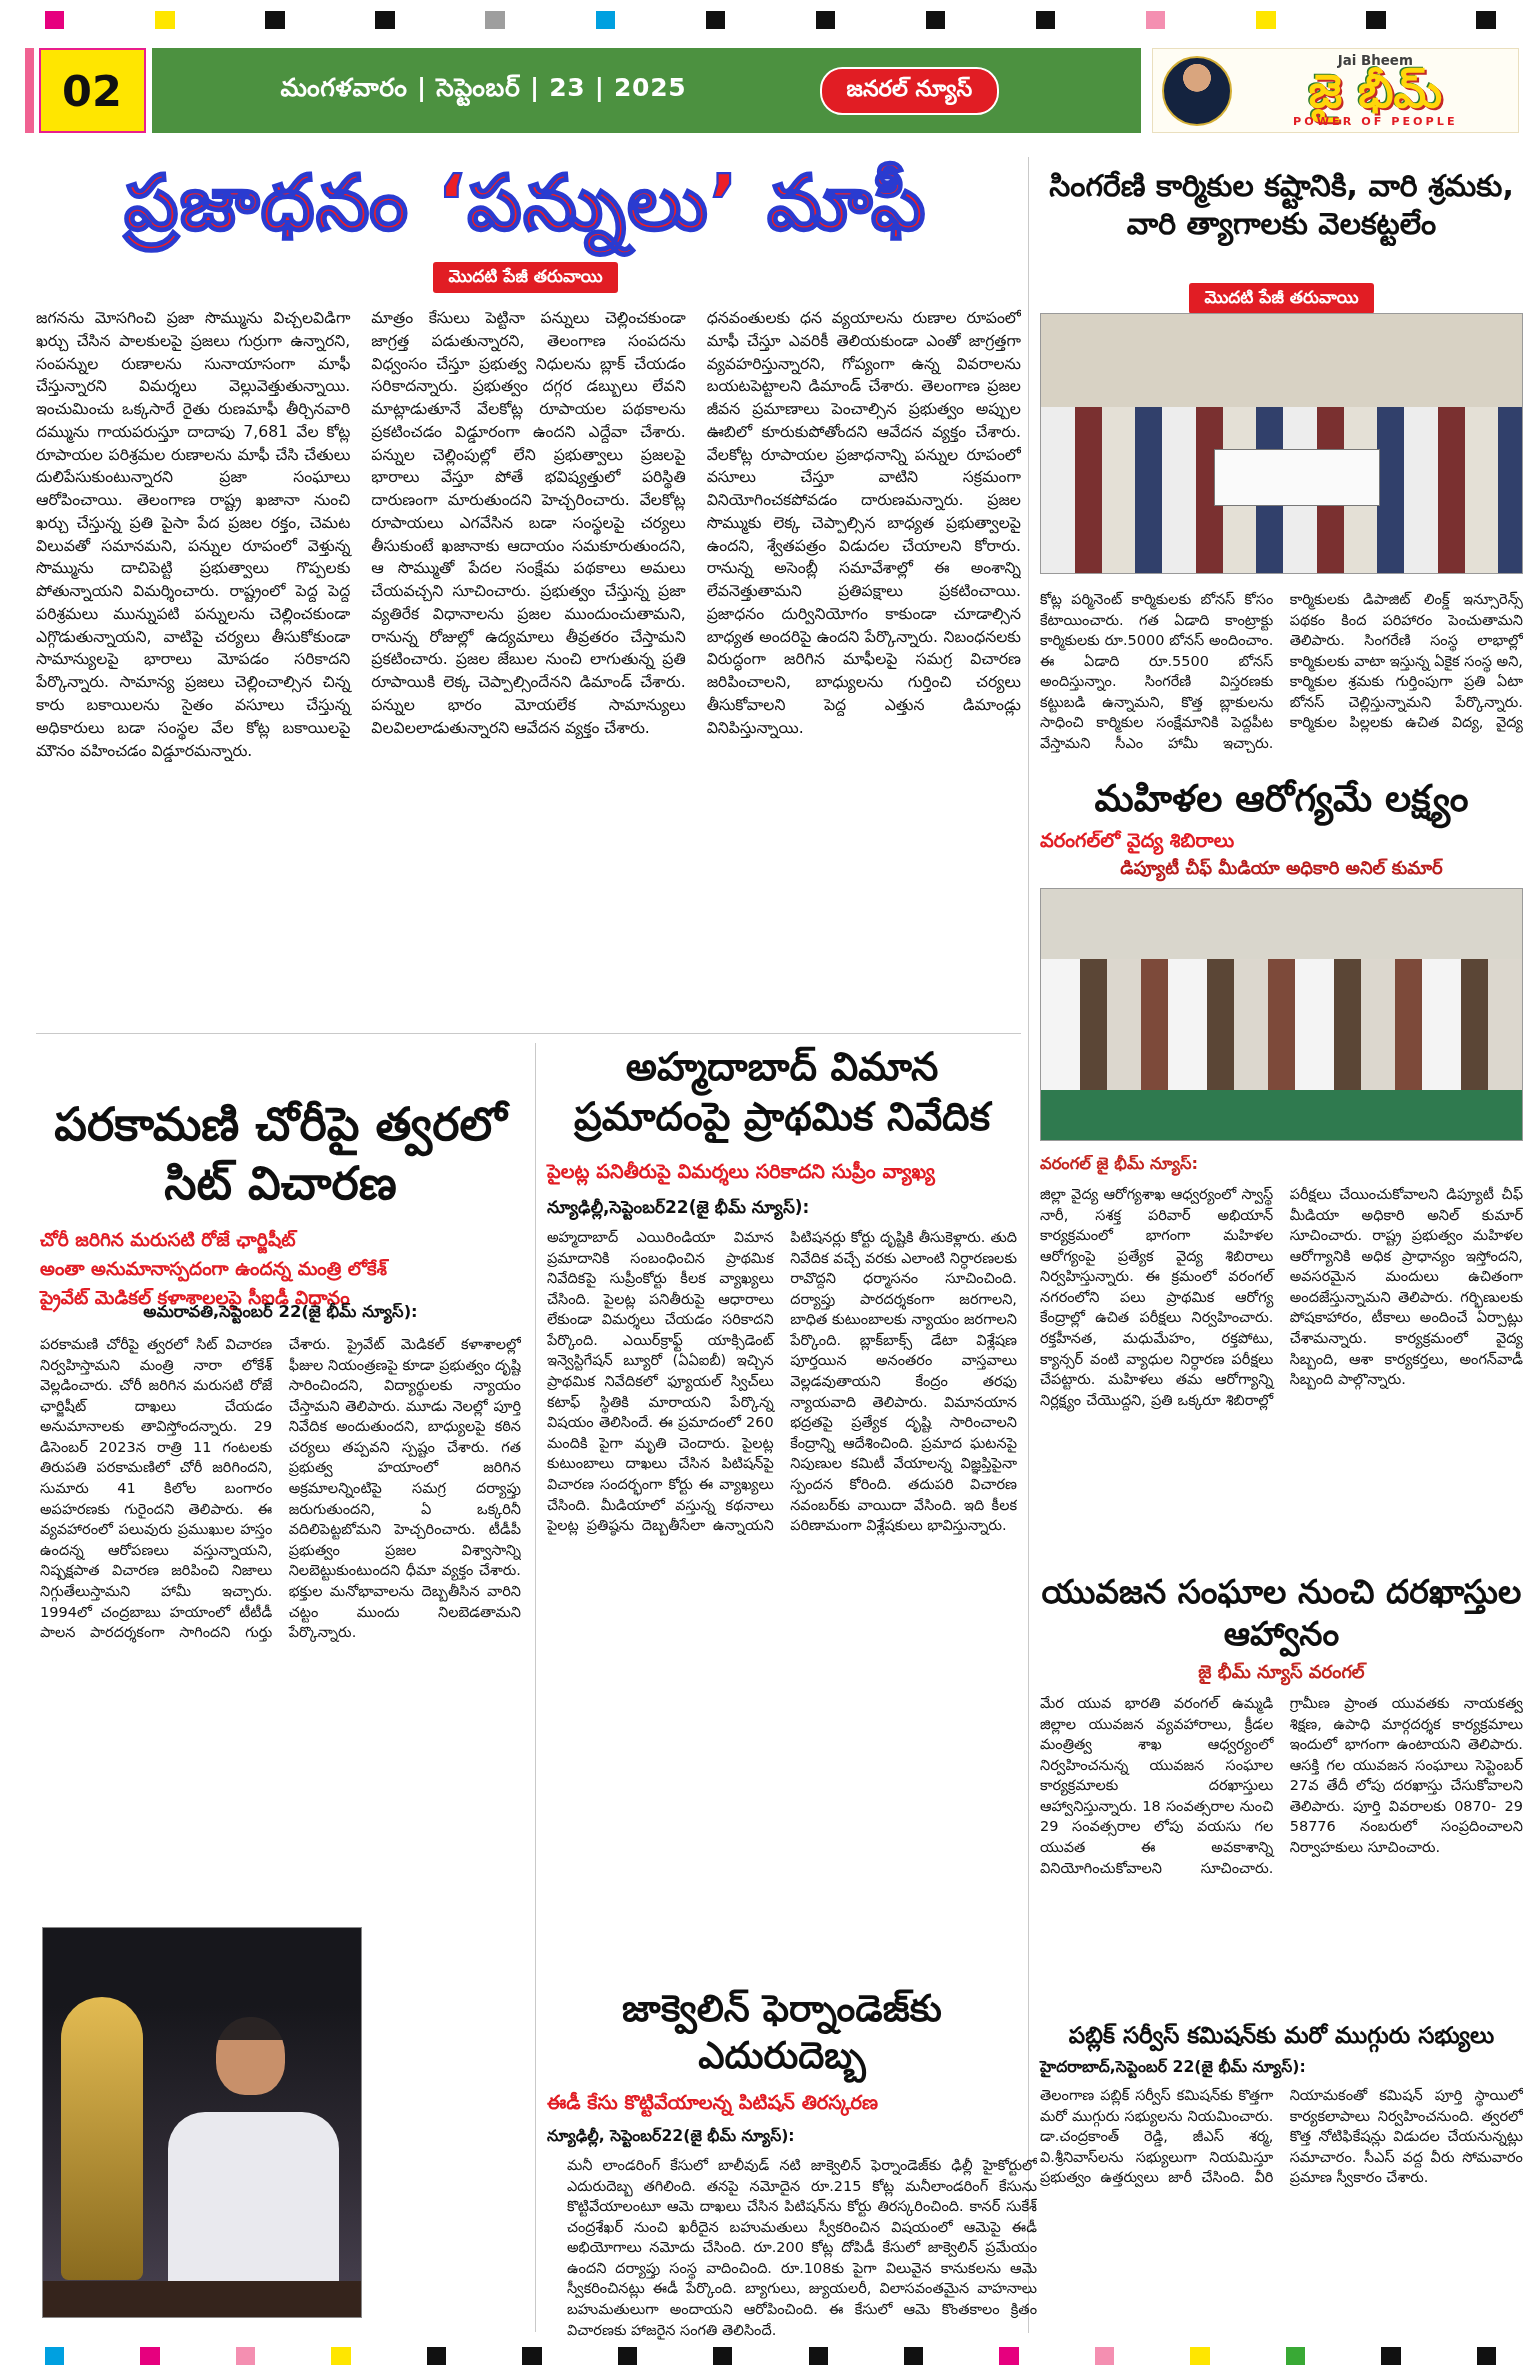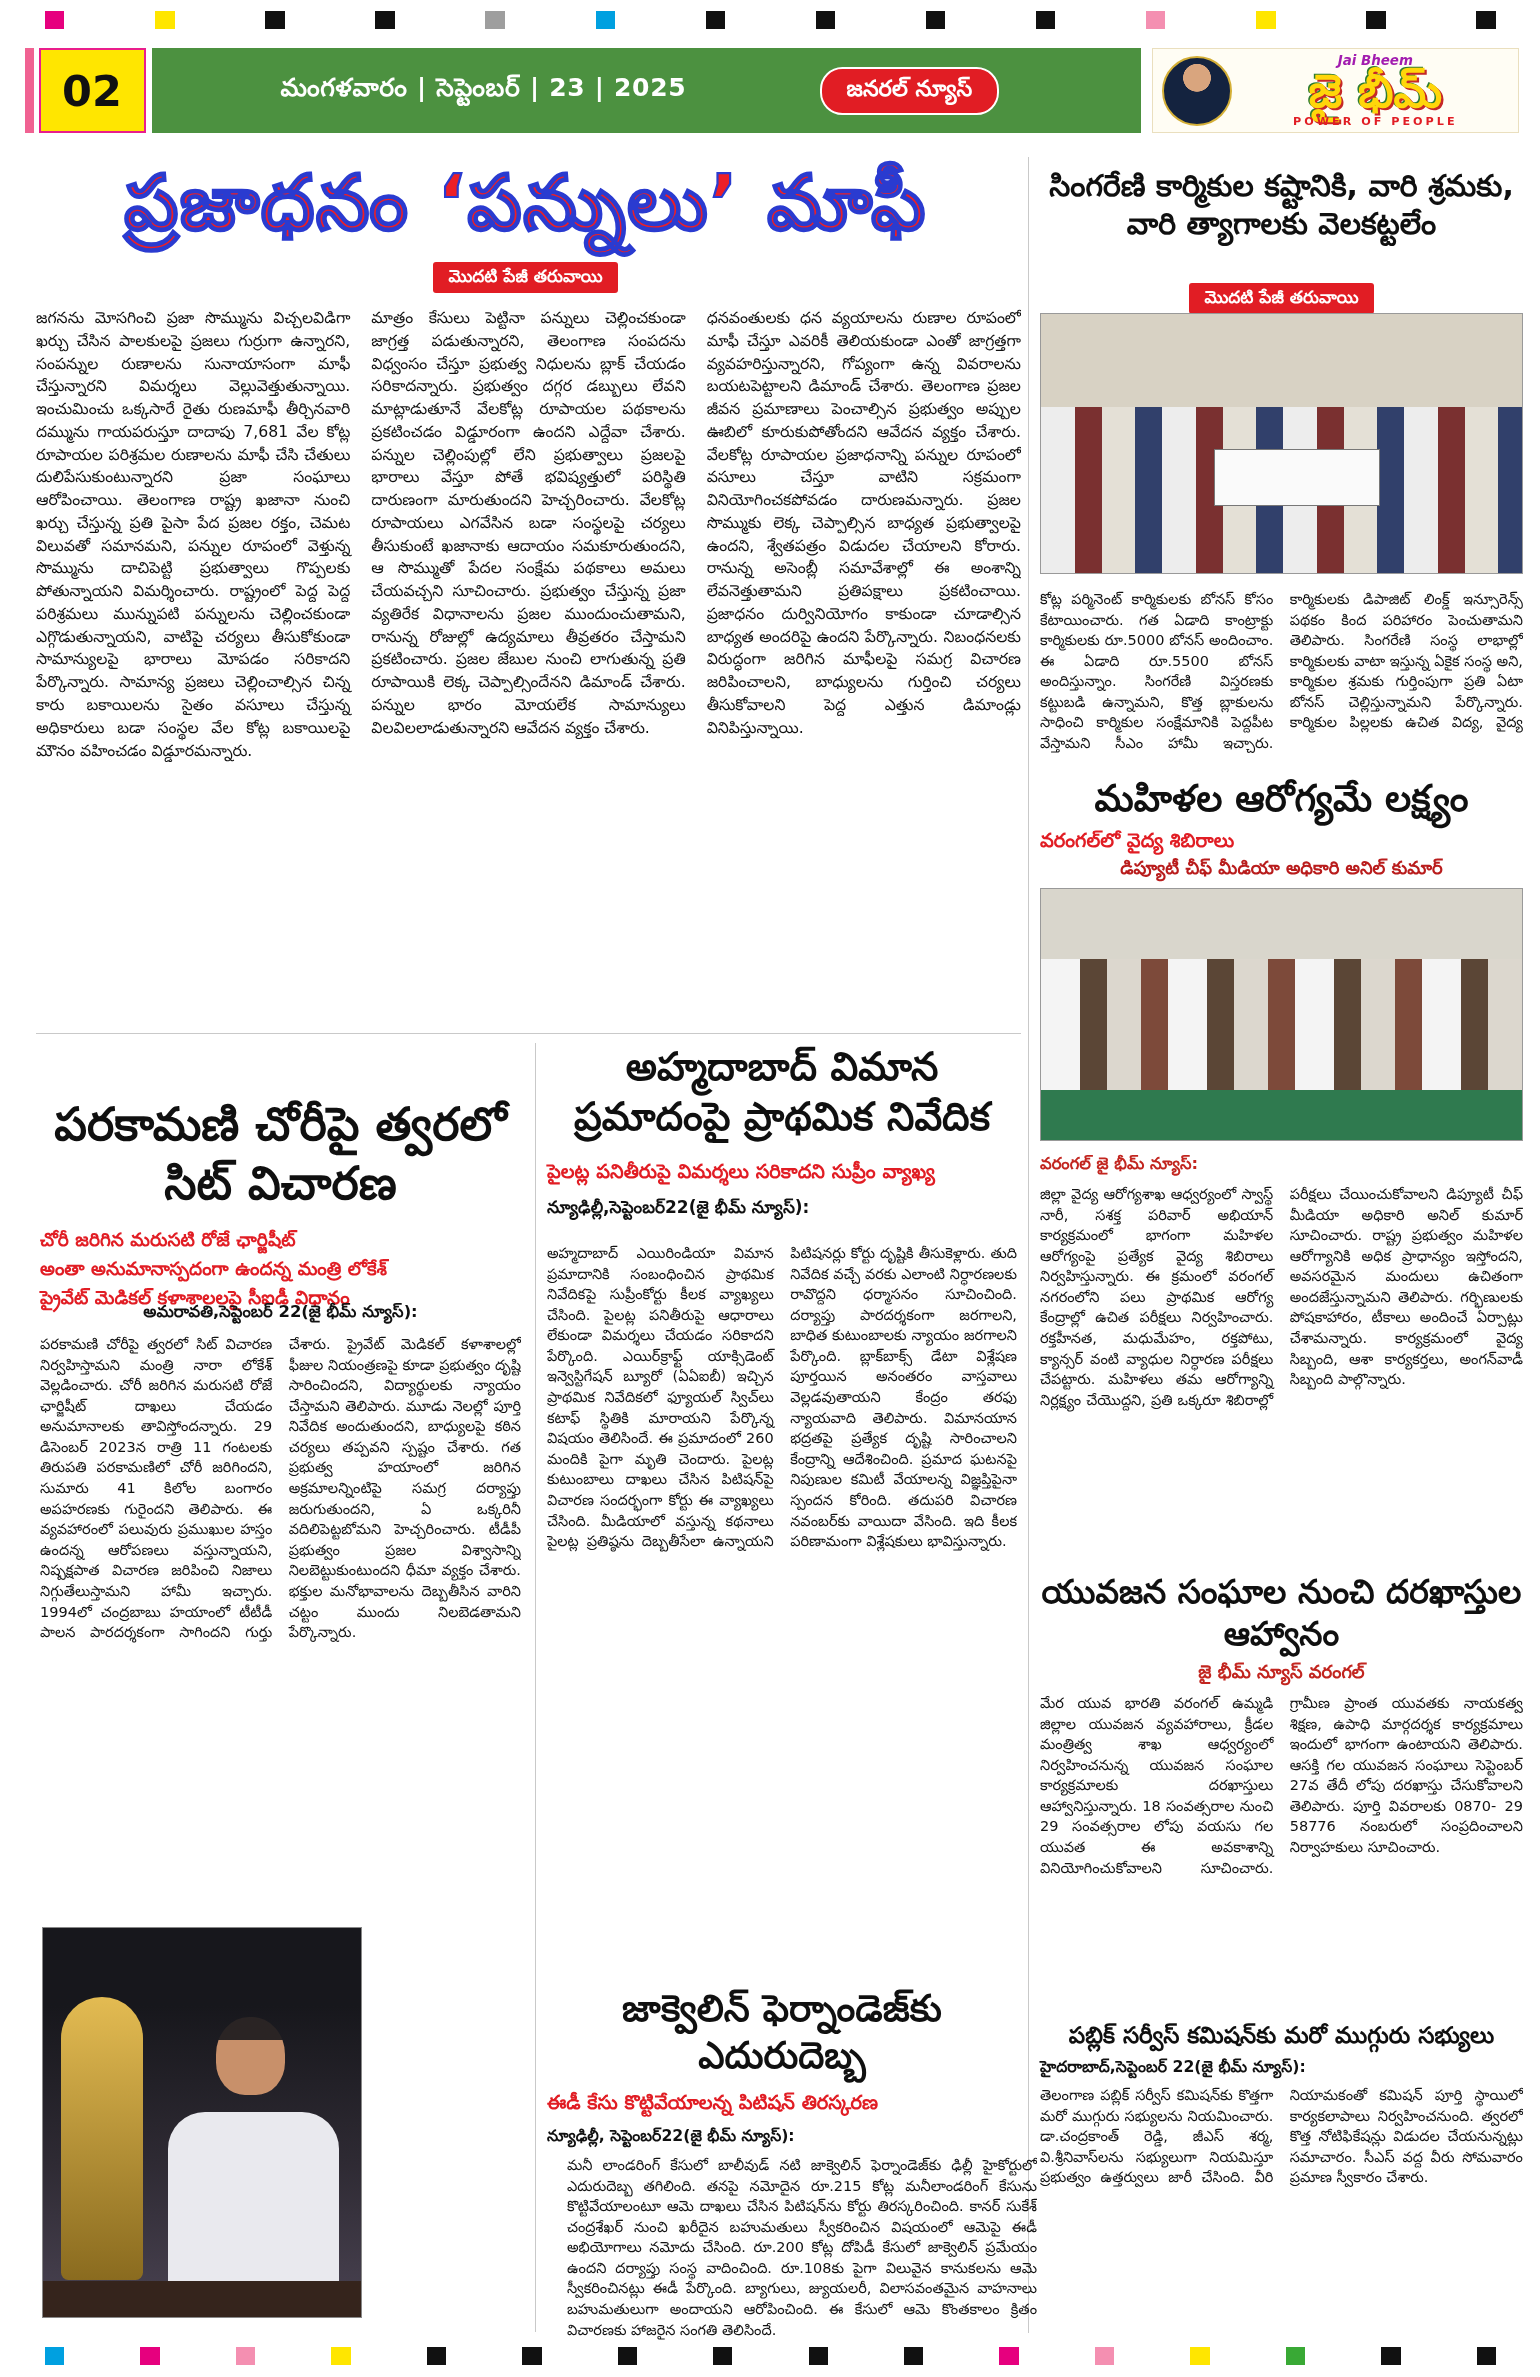--- a/index.html
+++ b/index.html
@@ -19,21 +19,21 @@
   .pagenum{width:103px;background:#ffe600;border:2.2px solid #e91e8c;display:flex;align-items:center;justify-content:center;
            font-size:43px;font-weight:bold;color:#111;}
   .green-bar{flex:1;background:#4c9140;margin-left:6px;display:flex;align-items:center;position:relative;padding-left:10px;}
   .date-line{margin-left:119px;color:#fff;font-weight:bold;font-size:25px;letter-spacing:0.7px;}
   .section-badge{margin-left:auto;margin-right:142px;background:#e11d24;color:#fff;font-weight:bold;font-size:22.4px;
                  padding:6px 25px;border-radius:22.4px;border:2.2px solid #fff;white-space:nowrap;}
   .masthead{width:367px;margin-left:10.4px;background:#fffdf4;border:0.7px solid #eadfbe;display:flex;align-items:center;gap:10.4px;padding:3px 9px;box-sizing:border-box;}
   .amb-photo{width:66px;height:66px;border-radius:50%;flex:0 0 auto;border:2.2px solid #d4af37;
              background:radial-gradient(circle at 50% 30%, #d9a57e 0 24%, #14233f 25% 100%);}
   .brand-block{display:flex;flex-direction:column;align-items:center;flex:1;}
-  .brand-latin{font-size:13.4px;color:#a21caf;font-style:italic;font-weight:bold;}
+  .brand-latin{font-size:13.4px;color:#404040;font-weight:bold;}
   .brand{font-size:46px;font-weight:bold;color:#ffd60a;line-height:1.0;
          text-shadow:2.2px 2.2px 0 #c62828,-1.5px -1.5px 0 #2e7d32;}
   .brand-tagline{font-size:11.2px;color:#e11d24;font-weight:bold;letter-spacing:3px;margin-top:1.5px;}
   
   .lead-headline{position:absolute;top:158px;left:30px;width:991px;text-align:center;
                  font-size:76px;font-weight:bold;color:#ec1f27;-webkit-text-stroke:2.2px #2a3bd0;letter-spacing:1.5px;}
   .tagbox{display:inline-block;background:#e11d24;color:#fff;font-size:17px;font-weight:bold;padding:3.7px 15px;border-radius:3px;}
   .lead-tag{position:absolute;top:262px;left:30px;width:991px;text-align:center;}
   .lead-body{position:absolute;top:307px;left:36px;width:985px;height:707px;display:flex;gap:21px;overflow:hidden;}
   .lead-col{flex:1;font-size:15.7px;line-height:1.45;text-align:justify;}
@@ -87,21 +87,21 @@
   .person-head{position:absolute;left:173px;top:89px;width:69px;height:78px;border-radius:48% 48% 42% 42%;
     background:linear-gradient(180deg,#2a2424 0 30%,#c8906a 30% 100%);}
   .person-body{position:absolute;left:125px;bottom:34px;width:171px;height:171px;border-radius:37px 37px 0 0;
     background:#e9e9ee;}
   .desk{position:absolute;left:0;right:0;bottom:0;height:36px;background:#35241c;}
   
   .cc{position:absolute;left:547px;width:470px;}
   .plane-hl{top:1042px;font-size:39px;}
   .plane-sub{top:1160px;font-size:19.4px;}
   .plane-by{top:1197px;font-size:17px;text-align:left;}
-  .plane-body{top:1227px;height:734px;margin-top:16px;}
+  .plane-body{top:1227px;height:734px;}
   .jacq-hl{top:1985px;font-size:37px;}
   .jacq-sub{top:2091px;font-size:19.4px;}
   .jacq-by{top:2126px;font-size:15.7px;text-align:left;}
   .jacq-body{top:2155px;height:200px;margin-left:20px;}
 </style>
 </head>
 <body>
 
 <div class="page">
 

